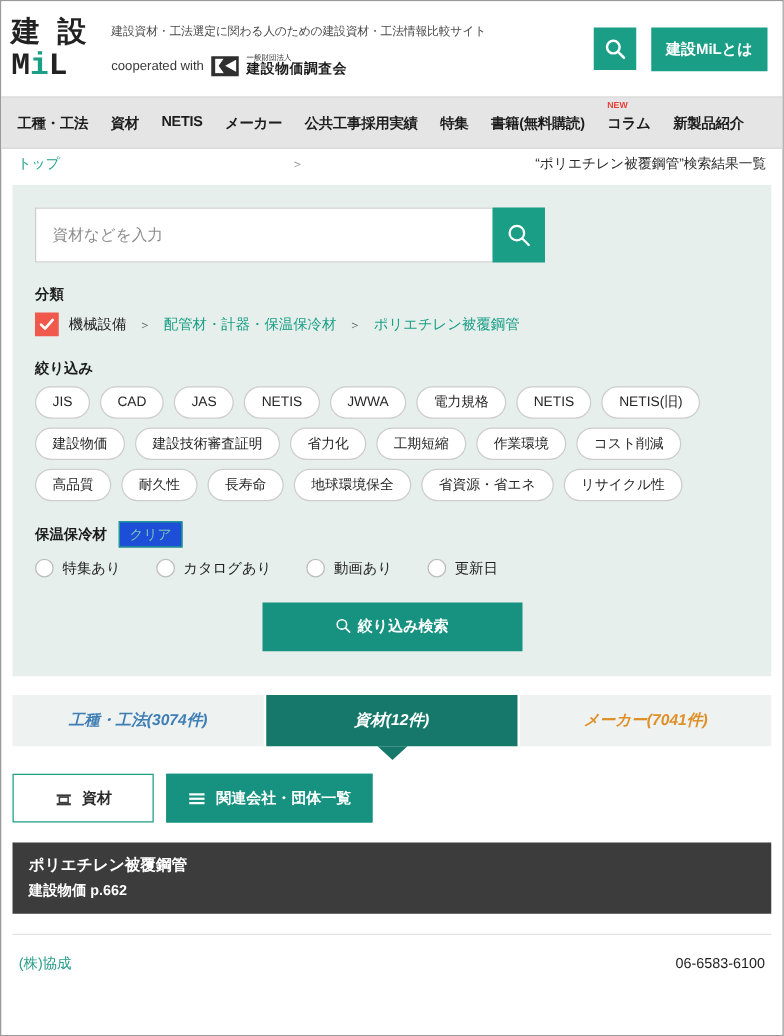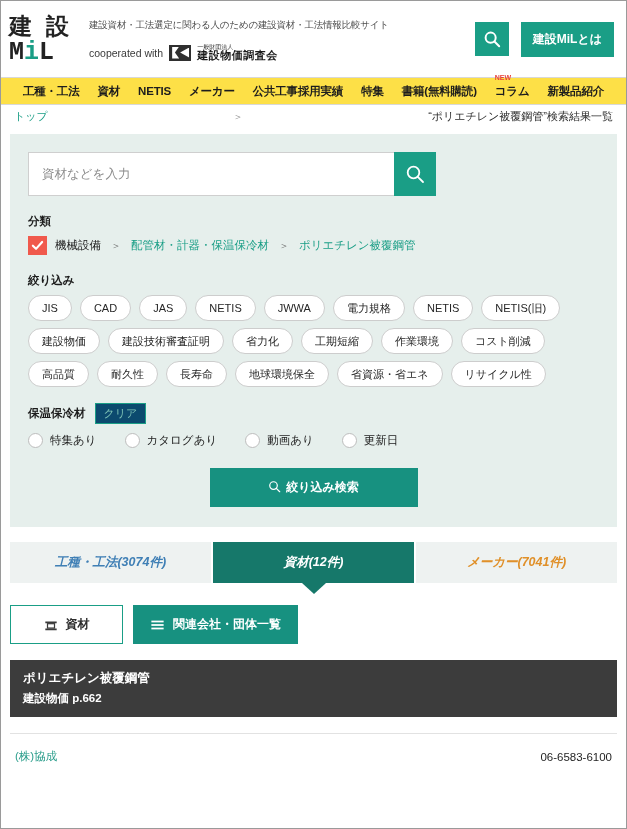--- a/index.html
+++ b/index.html
@@ -118,28 +118,27 @@
     color: #fff;
     font-size: 12px;
     font-weight: 700;
     padding: 9px 12px;
     cursor: pointer;
     white-space: nowrap;
   }
 
   
   .nav {
-    height: 28px;
+    height: 42px;
     border-top: 1px solid #d8d8d8;
     border-bottom: 1px solid #d8d8d8;
     display: flex;
     align-items: center;
-    background: #fde047;
+    background: #e5e5e5;
     padding: 0 4px;
-    justify-content: center;
   }
   .nav-item {
     font-size: 11.5px;
     font-weight: 700;
     color: #1d1d1d;
     padding: 0 9px;
     white-space: nowrap;
     position: relative;
     cursor: pointer;
     letter-spacing: -0.2px;
@@ -245,21 +244,21 @@
   }
 
   .sort-head {
     display: flex;
     align-items: center;
     gap: 9px;
     margin-bottom: 9px;
   }
   .clear-btn {
     border: 1px solid #1a9e86;
-    background: #0c4a6e;
+    background: #1d4ed8;
     color: #7fc4b6;
     font-size: 11px;
     padding: 2px 8px;
     cursor: pointer;
   }
   .radio-row {
     display: flex;
     gap: 28px;
     align-items: center;
     margin-bottom: 20px;

